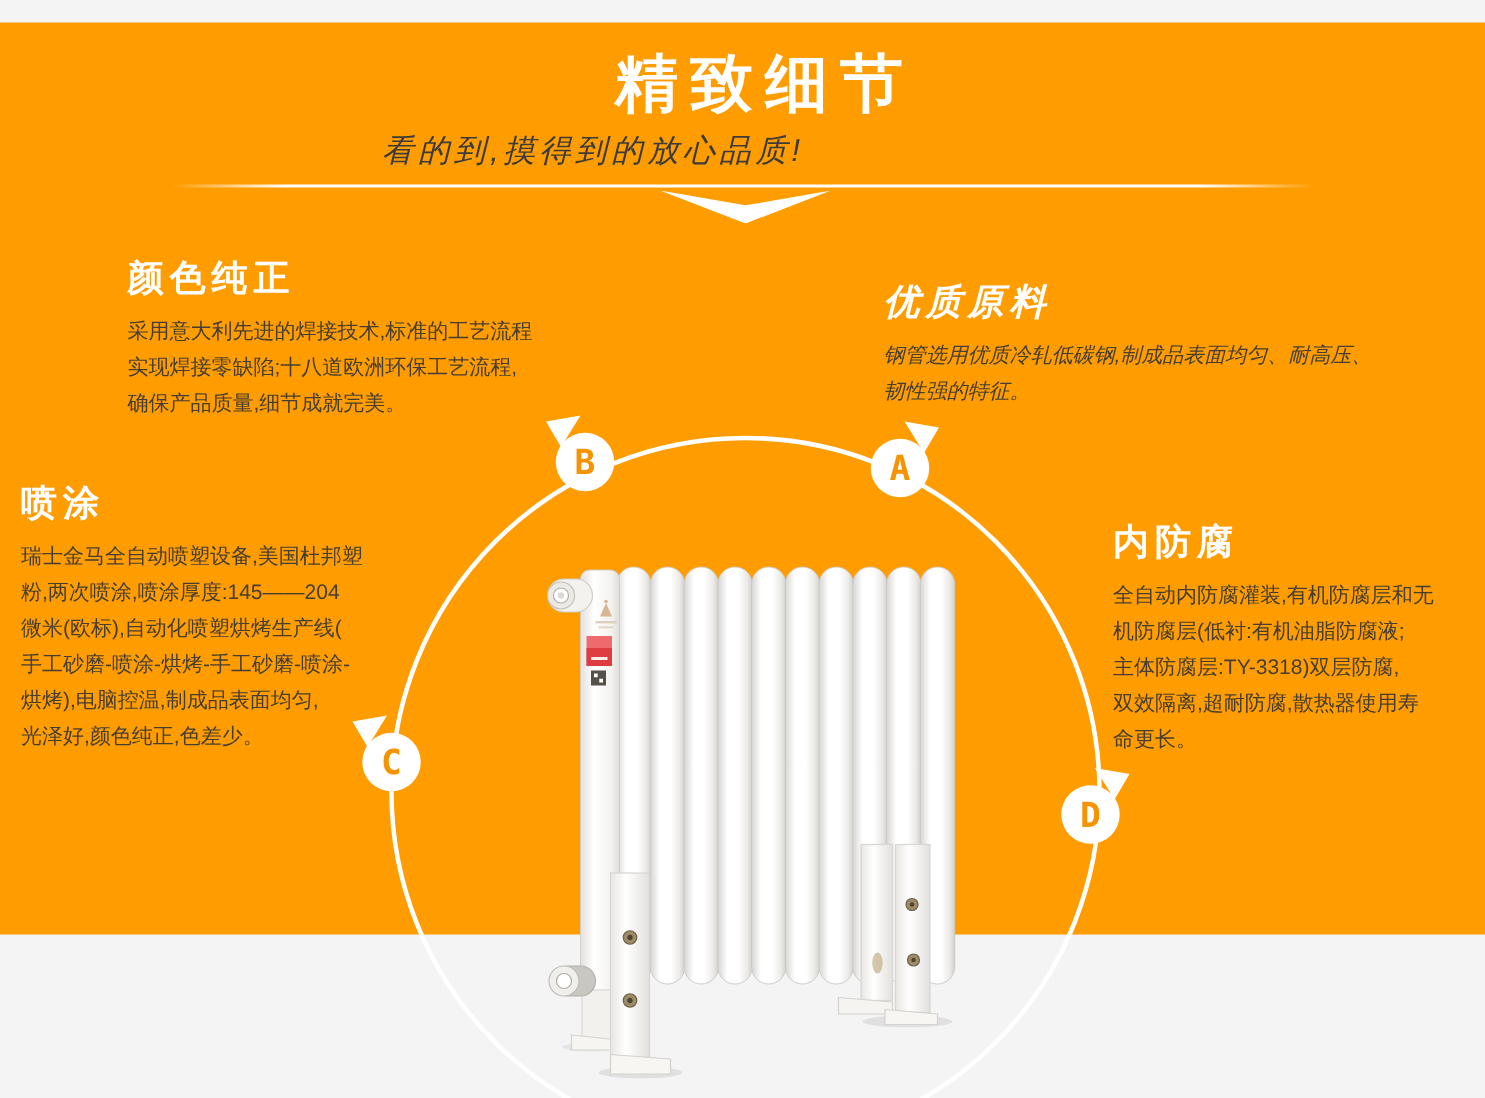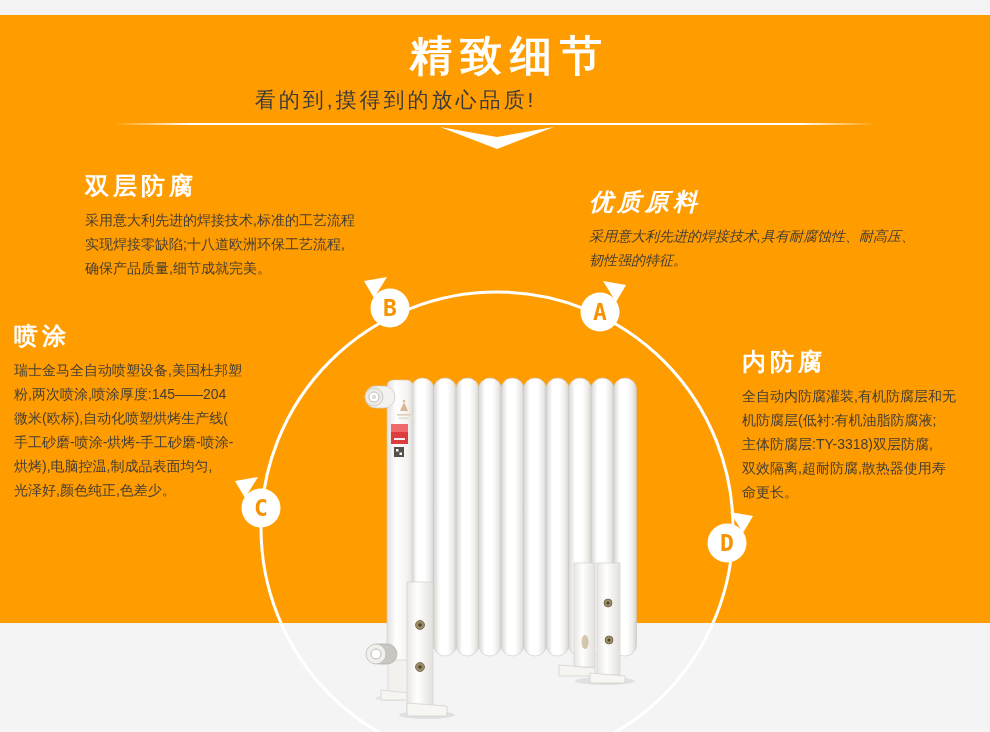--- a/index.html
+++ b/index.html
@@ -13,21 +13,21 @@
   .strip-bottom{ position:absolute; left:0; top:623px; width:990px; height:109px; background:#F4F4F4; }
 
   
   .hero-title{
     position:absolute; left:15px; top:28px; width:990px;
     text-align:center; color:#ffffff; font-size:42px; font-weight:bold;
     letter-spacing:8px;
   }
   .hero-subtitle{
     position:absolute; left:0; top:86px; width:791px;
-    text-align:center; color:#3b3b3b; font-size:21px; letter-spacing:3px;
+    text-align:center; color:#3b3b3b; font-size:21px; letter-spacing:3px;font-style:italic;
   }
   .divider{
     position:absolute; left:114px; top:123px; width:762px; height:2px;
     background:linear-gradient(90deg, rgba(255,255,255,0) 0%, #ffffff 10%, #ffffff 90%, rgba(255,255,255,0) 100%);
   }
   .chevron{
     position:absolute; left:440px; top:127px; width:114px; height:22px;
     background:#ffffff;
     clip-path:polygon(0 0, 50% 45%, 100% 0, 50% 100%);
   }
@@ -74,29 +74,29 @@
   <svg class="decor-svg" viewBox="0 0 990 732" aria-hidden="true">
     <circle cx="497" cy="528" r="236" fill="none" stroke="#ffffff" stroke-width="3"></circle>
   </svg>
 
   <div class="hero-title">精致细节</div>
   <div class="hero-subtitle">看的到,摸得到的放心品质!</div>
   <div class="divider"></div>
   <div class="chevron"></div>
 
   <div class="feature f-craft">
-    <h2>双层防腐</h2>
+    <h2>颜色纯正</h2>
     <p>采用意大利先进的焊接技术,标准的工艺流程
 实现焊接零缺陷;十八道欧洲环保工艺流程,
 确保产品质量,细节成就完美。</p>
   </div>
 
   <div class="feature f-materials">
     <h2>优质原料</h2>
-    <p>采用意大利先进的焊接技术,具有耐腐蚀性、耐高压、
+    <p>钢管选用优质冷轧低碳钢,制成品表面均匀、耐高压、
 韧性强的特征。</p>
   </div>
 
   <div class="feature f-spray">
     <h2>喷涂</h2>
     <p>瑞士金马全自动喷塑设备,美国杜邦塑
 粉,两次喷涂,喷涂厚度:145——204
 微米(欧标),自动化喷塑烘烤生产线(
 手工砂磨-喷涂-烘烤-手工砂磨-喷涂-
 烘烤),电脑控温,制成品表面均匀,

